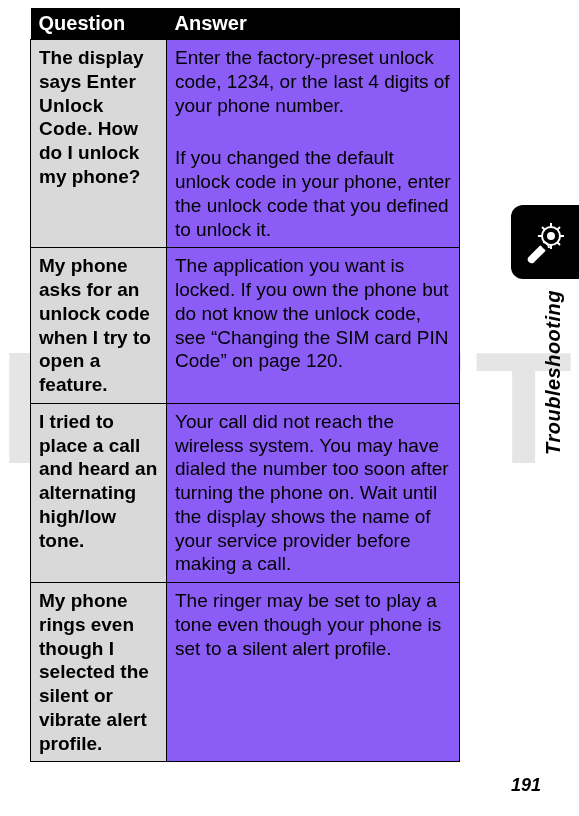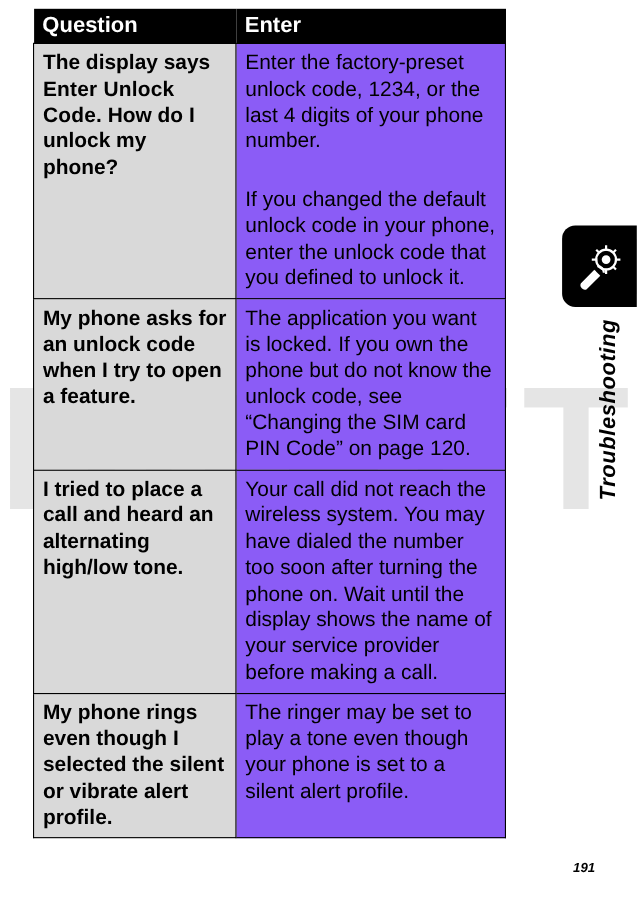--- a/index.html
+++ b/index.html
@@ -39,21 +39,21 @@
     padding: 4px 8px;
   }
   td {
     border: 1px solid #000;
     font-size: 19px;
     line-height: 1.25;
     padding: 6px 8px;
     vertical-align: top;
   }
   td.question {
-    width: 184px;
+    width: 136px;
     font-weight: bold;
     background: #d9d9d9;
   }
   td.answer {
     background: #8b5cf6;
   }
   .mono { font-family: "Arial Black", Arial, sans-serif; font-weight: 900; letter-spacing: 0.2px; }
   .side-tab {
     position: absolute;
     right: 0;
@@ -84,38 +84,38 @@
     font-style: italic;
     font-weight: bold;
     font-size: 20px;
     letter-spacing: 0.5px;
   }
   .page-num {
     position: absolute;
     right: 38px;
     bottom: 20px;
     font-weight: 900;
-    font-size: 12px;
+    font-size: 18px;
     font-style: italic;
   }
   .ans-para + .ans-para { margin-top: 29px; }
 </style>
 </head>
 <body>
 
 <div class="watermark">DRAFT</div>
 
 <div class="page">
 
   <div class="table-wrap">
     <table>
       <thead>
         <tr>
           <th>Question</th>
-          <th>Enter</th>
+          <th>Answer</th>
         </tr>
       </thead>
       <tbody>
         <tr>
           <td class="question">
             <span>The display says </span><span class="mono">Enter Unlock Code</span><span>. How do I unlock my phone?</span>
           </td>
           <td class="answer">
             <p class="ans-para">Enter the factory-preset unlock code, 1234, or the last 4 digits of your phone number.</p>
             <p class="ans-para">If you changed the default unlock code in your phone, enter the unlock code that you defined to unlock it.</p>

